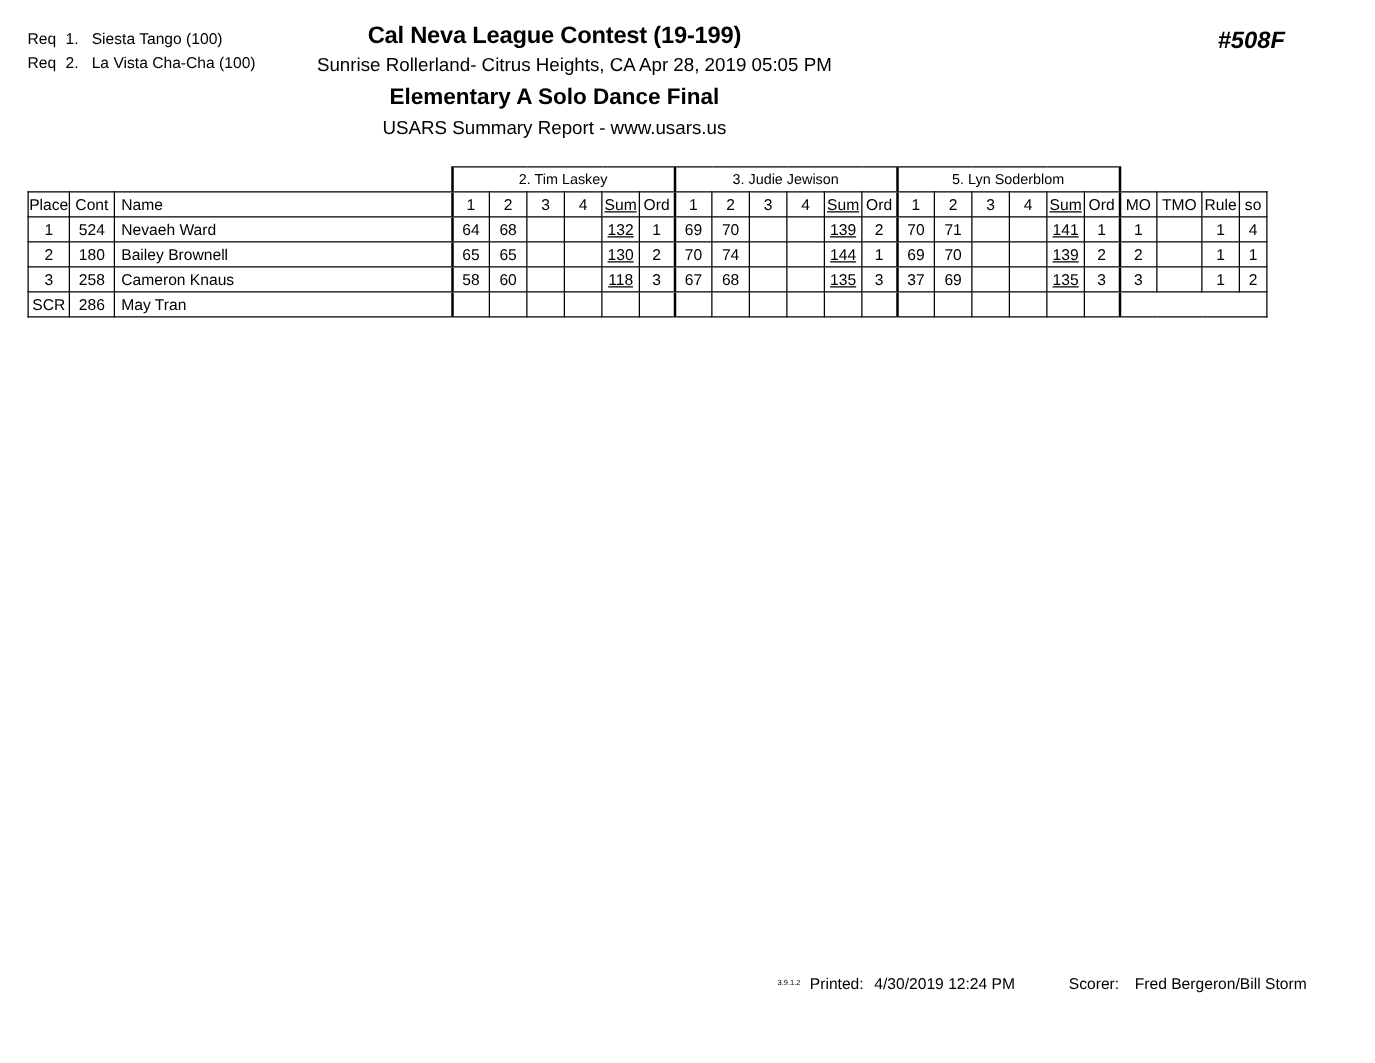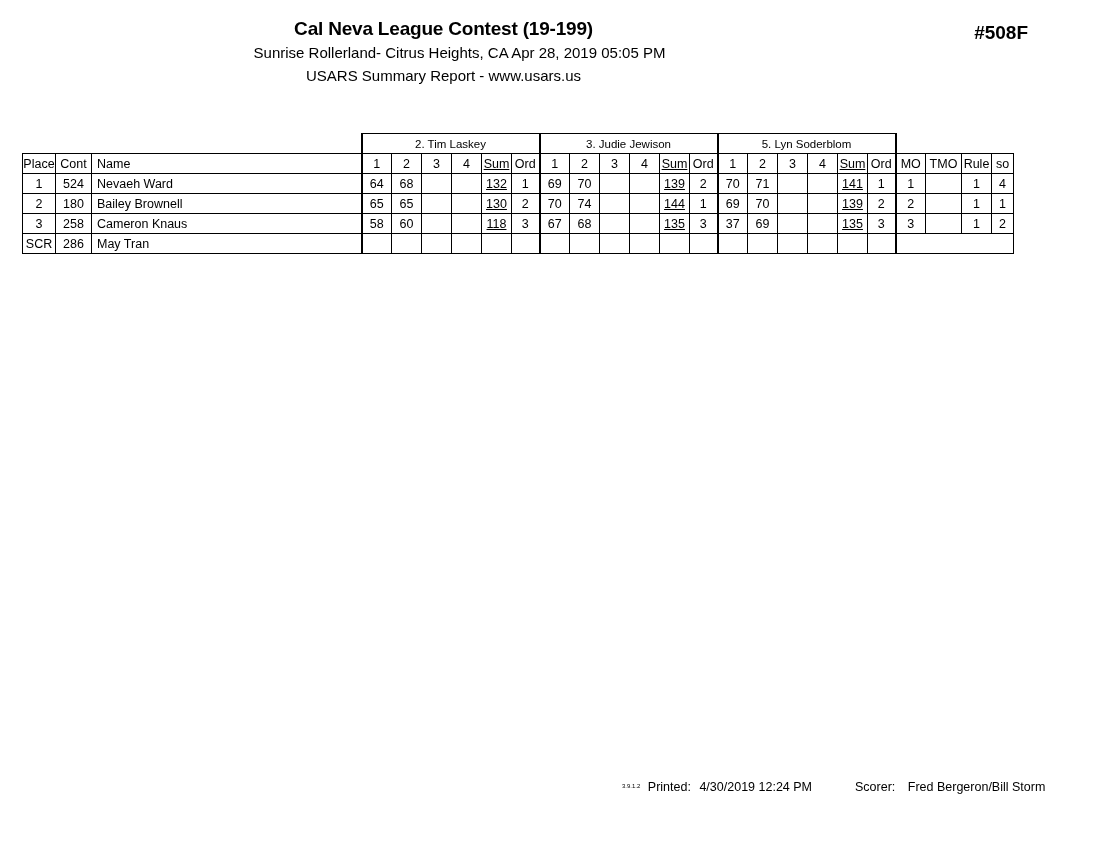--- a/index.html
+++ b/index.html
@@ -64,20 +64,21 @@
     margin-top: 6px;
   }
 
   
   .contest-id {
     position: absolute;
     right: 72px;
     top: 22px;
     font-size: 19px;
     font-weight: bold;
+    font-style: italic;
   }
 
   
   .table-wrap {
     position: absolute;
     left: 22px;
     top: 133px;
   }
   table.results {
     border-collapse: collapse;
@@ -156,24 +157,37 @@
     top: 0;
     white-space: nowrap;
   }
   .scorer .slabel { margin-right: 9px; }
 </style>
 </head>
 <body>
 
 <div class="page">
 
+  <div class="reqs">
+    <div class="req-row">
+      <span class="req-label">Req</span>
+      <span class="req-num">1.</span>
+      <span class="req-name">Siesta Tango (100)</span>
+    </div>
+    <div class="req-row">
+      <span class="req-label">Req</span>
+      <span class="req-num">2.</span>
+      <span class="req-name">La Vista Cha-Cha (100)</span>
+    </div>
+  </div>
 
   <div class="header">
     <div class="title-main">Cal Neva League Contest (19-199)</div>
     <div class="title-sub">Sunrise Rollerland- Citrus Heights, CA  Apr 28, 2019  05:05 PM</div>
+    <div class="title-event">Elementary A Solo Dance Final</div>
     <div class="title-report">USARS Summary Report - www.usars.us</div>
   </div>
 
   <div class="contest-id">#508F</div>
 
   <div class="table-wrap">
     <table class="results">
 
       <tbody>
           <tr class="judge-banner">

